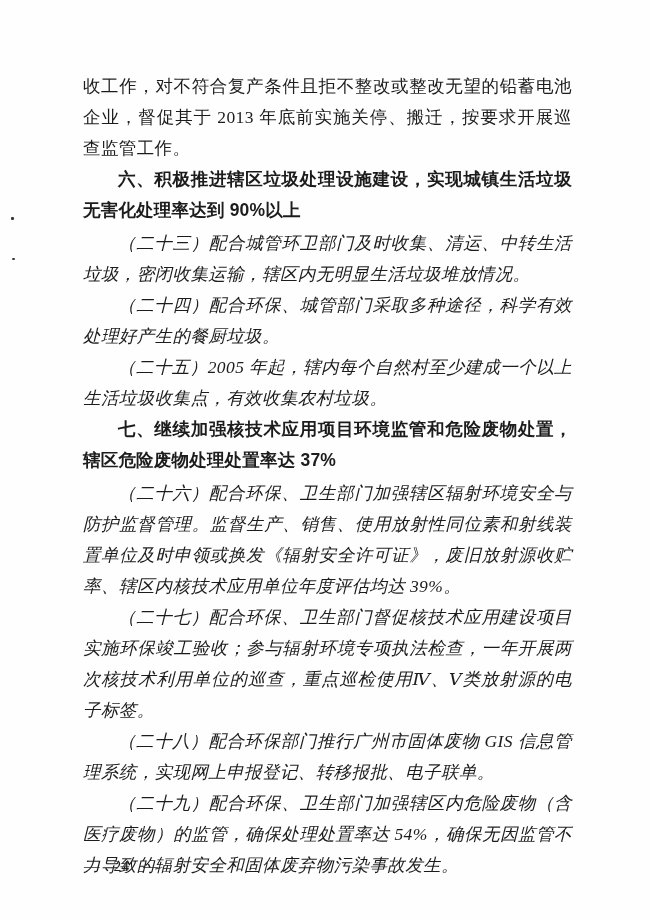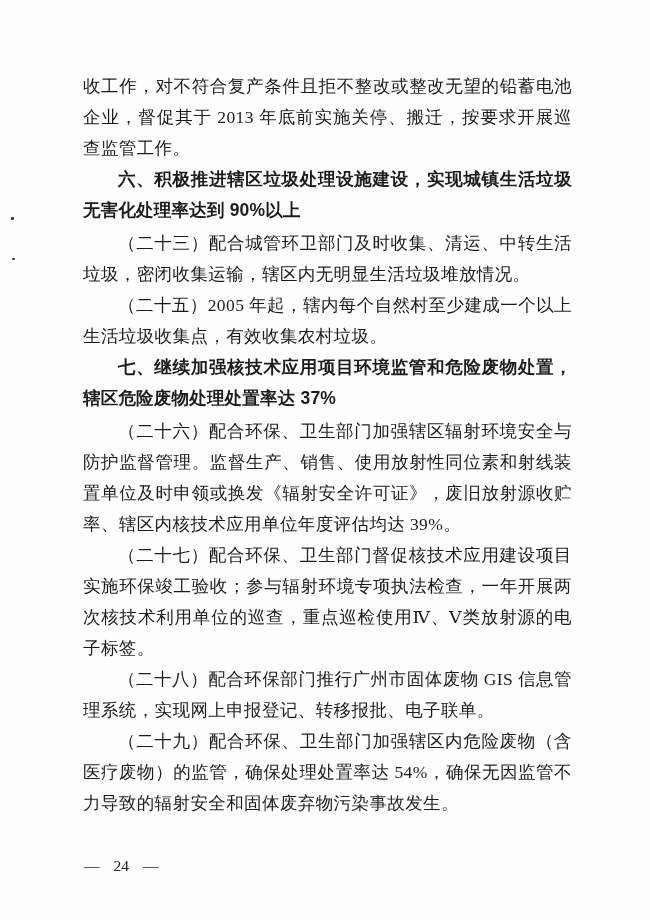--- a/index.html
+++ b/index.html
@@ -26,20 +26,21 @@
   .para {
     margin: 0;
     font-size: 17.5px;
     line-height: 31px;
     text-align: justify;
     letter-spacing: 0.4px;
     word-break: break-all;
   }
   .para.indent {
     text-indent: 2em;
+    font-style: italic;
   }
   .para.heading {
     font-family: "Liberation Sans", "DejaVu Sans", sans-serif;
     font-weight: 700;
     text-indent: 2em;
     margin-top: 0;
     margin-bottom: 2px;
     letter-spacing: 0.2px;
   }
   .footer {
@@ -69,20 +70,21 @@
   <div class="speck s1"></div>
   <div class="speck s2"></div>
 
   <div class="content">
     <p class="para">收工作，对不符合复产条件且拒不整改或整改无望的铅蓄电池企业，督促其于 2013 年底前实施关停、搬迁，按要求开展巡查监管工作。</p>
 
     <p class="para heading">六、积极推进辖区垃圾处理设施建设，实现城镇生活垃圾无害化处理率达到 90%以上</p>
 
     <p class="para indent">（二十三）配合城管环卫部门及时收集、清运、中转生活垃圾，密闭收集运输，辖区内无明显生活垃圾堆放情况。</p>
 
+    <p class="para indent">（二十四）配合环保、城管部门采取多种途径，科学有效处理好产生的餐厨垃圾。</p>
 
     <p class="para indent">（二十五）2005 年起，辖内每个自然村至少建成一个以上生活垃圾收集点，有效收集农村垃圾。</p>
 
     <p class="para heading">七、继续加强核技术应用项目环境监管和危险废物处置，辖区危险废物处理处置率达 37%</p>
 
     <p class="para indent">（二十六）配合环保、卫生部门加强辖区辐射环境安全与防护监督管理。监督生产、销售、使用放射性同位素和射线装置单位及时申领或换发《辐射安全许可证》，废旧放射源收贮率、辖区内核技术应用单位年度评估均达 39%。</p>
 
     <p class="para indent">（二十七）配合环保、卫生部门督促核技术应用建设项目实施环保竣工验收；参与辐射环境专项执法检查，一年开展两次核技术利用单位的巡查，重点巡检使用Ⅳ、Ⅴ类放射源的电子标签。</p>
 
     <p class="para indent">（二十八）配合环保部门推行广州市固体废物 GIS 信息管理系统，实现网上申报登记、转移报批、电子联单。</p>

